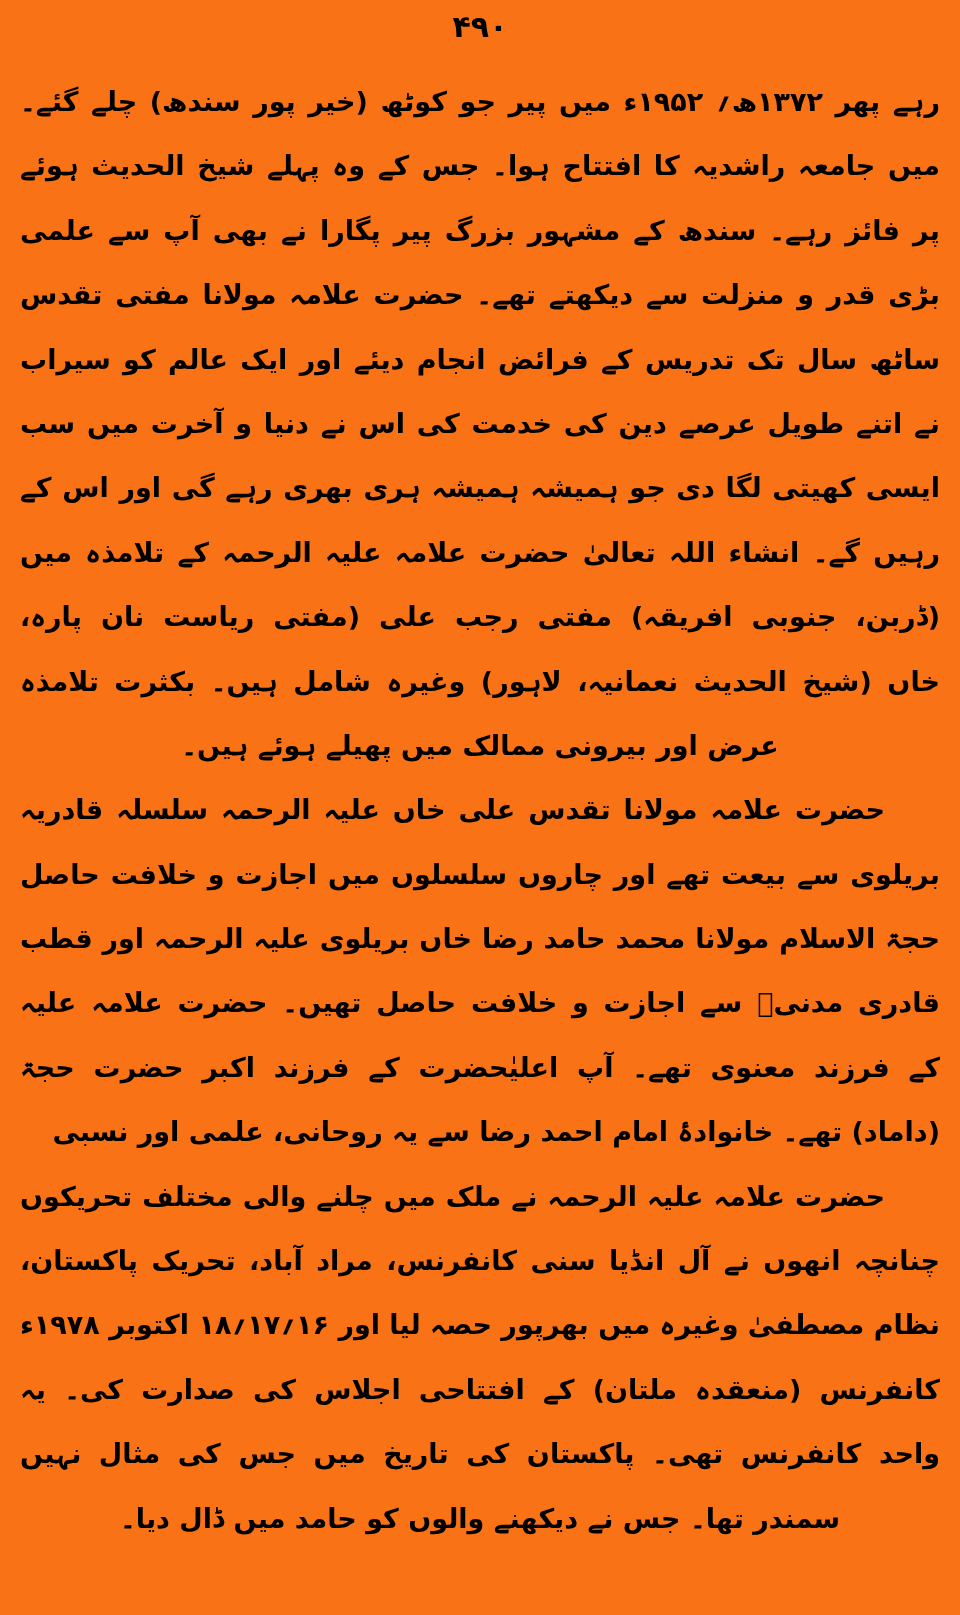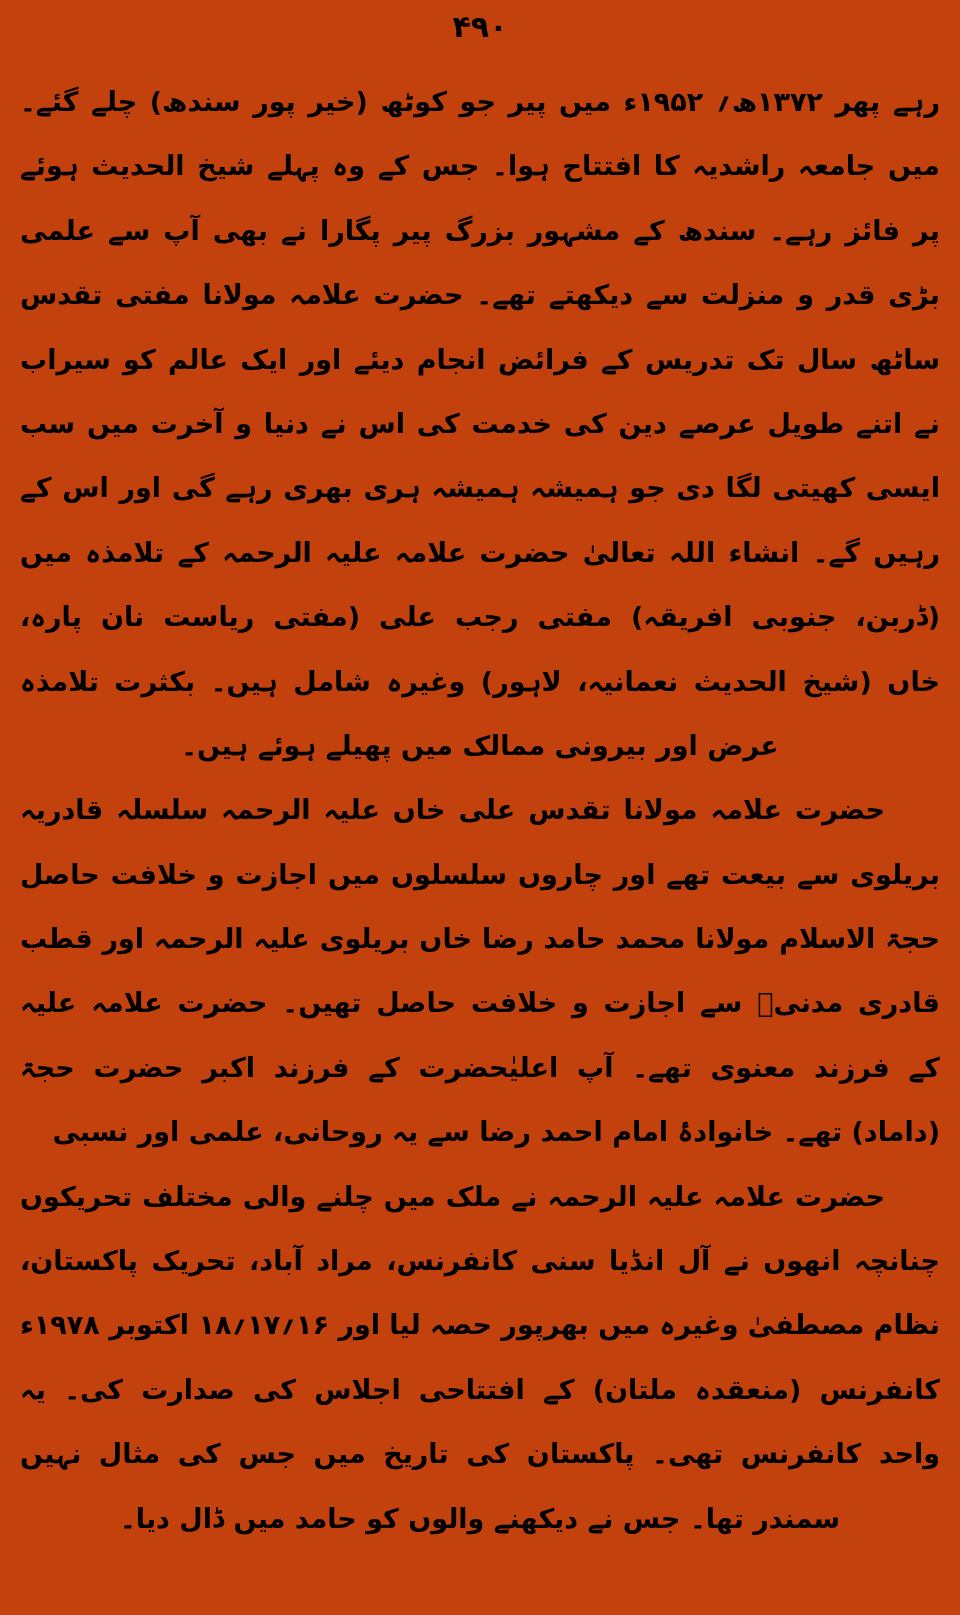--- a/index.html
+++ b/index.html
@@ -6,21 +6,21 @@
   html, body { margin: 0; padding: 0; }
   body {
     width: 960px;
     height: 1615px;
     background: #ffffff;
     overflow: hidden;
   }
   .page {
     width: 960px;
     height: 1615px;
-    background: #c2410c;
+    background: #f97316;
     color: #000000;
     direction: rtl;
     font-family: "DejaVu Sans", sans-serif;
     font-weight: bold;
   }
   .page-number {
     text-align: center;
     font-size: 30px;
     line-height: 1;
     padding-top: 12px;

